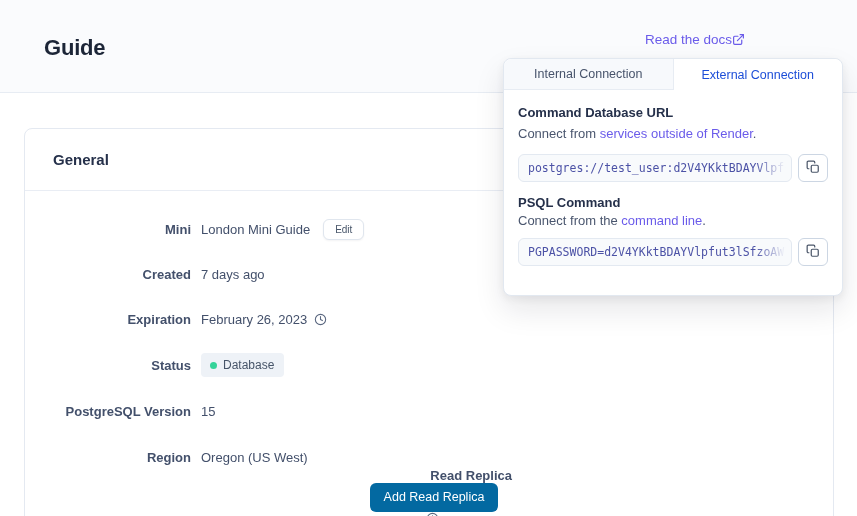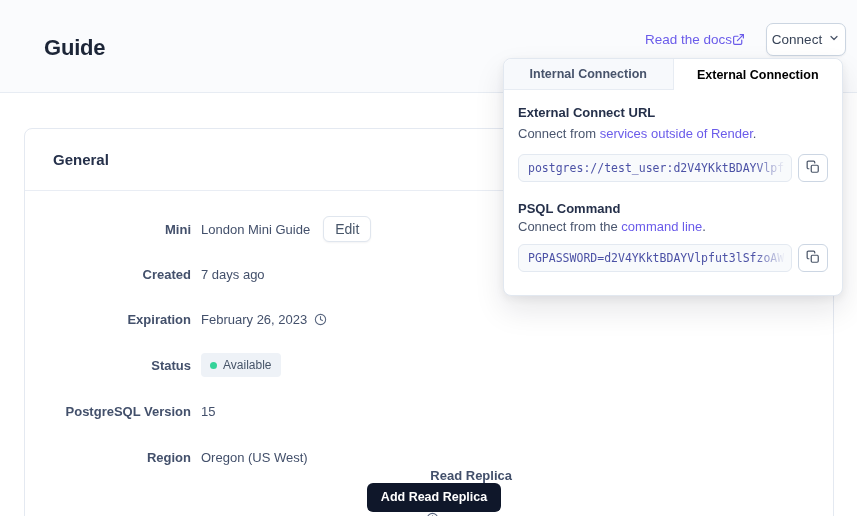--- a/index.html
+++ b/index.html
@@ -55,56 +55,56 @@
     width:166px; text-align:right; flex:none;
     font-size:13px; font-weight:600; color:#43506b;
   }
   .row .value {
     margin-left:10px; display:flex; align-items:center;
     font-size:13px; color:#43506b;
   }
   .edit-btn {
     margin-left:13px; padding:4px 11px;
     background:#fff; border:1px solid #e0e6ee; border-radius:6px;
-    font-size:14px; color:#475569; cursor:pointer;
+    font-size:10px; color:#475569; cursor:pointer;
     box-shadow:0 1px 2px rgba(15,23,42,.05);
   }
   .row .meta-icon { margin-left:7px; display:flex; }
   .status-badge {
     display:inline-flex; align-items:center; gap:6px;
     background:#eef2f7; border-radius:4px; padding:5px 10px 5px 9px;
     font-size:12px; color:#475569;
   }
   .status-dot { width:7px; height:7px; border-radius:50%; background:#34d399; }
   .replica-btn {
-    border:none; background:#0f172a; color:#ffffff; cursor:default;
-    font-size:12.5px; font-weight:700; padding:7px 14px 8px; border-radius:6px;
+    border:none; background:#0369a1; color:#ffffff; cursor:default;
+    font-size:12.5px; font-weight:400; padding:7px 14px 8px; border-radius:6px;
     font-family:"Liberation Sans", sans-serif;
   }
   
   .connect-panel {
     position:absolute; left:503px; top:58px; width:340px; height:238px;
     background:#ffffff; border:1px solid #e2e8f0; border-radius:8px;
     box-shadow:0 14px 30px rgba(15,23,42,.10), 0 3px 8px rgba(15,23,42,.06);
     z-index:10;
   }
-  .tab-bar { display:flex; height:31px;font-weight:bold; }
+  .tab-bar { display:flex; height:31px; }
   .tab {
     flex:1; display:flex; align-items:center; justify-content:center;
     font-size:12.5px; color:#47536b; cursor:pointer;
   }
   .tab-inactive {
     background:#f7f9fc; border-right:1px solid #e7ecf3;
     border-bottom:1px solid #e7ecf3; border-top-left-radius:8px;
   }
-  .tab-active { background:#ffffff; border-top-right-radius:8px; color:#000000; }
+  .tab-active { background:#ffffff; border-top-right-radius:8px; color:#1d4ed8; }
   .panel-body { padding:0 14px; }
   .panel-body h4 { font-size:13px; font-weight:700; color:#25304a; }
   .h4-first  { margin:15px 0 6px; }
-  .h4-second { margin:19px 0 3px; }
+  .h4-second { margin:13px 0 3px; }
   .desc { font-size:13px; color:#4a566e; }
   .desc-1 { margin:0 0 13px; }
   .desc-2 { margin:0 0 10px; }
   .desc .link { color:#6a5bea; cursor:pointer; }
   .input-row { display:flex; gap:6px; height:28px; }
   .code-input {
     position:relative; flex:1; overflow:hidden;
     background:#f8fafc; border:1px solid #e3e9f1; border-radius:6px;
     display:flex; align-items:center; padding:0 9px; cursor:text;
   }
@@ -134,28 +134,20 @@
     <span>Read the docs</span>
     <span>
       <svg width="13" height="13" viewBox="0 0 24 24" fill="none" stroke="#6a5bea" stroke-width="2.2">
         <path d="M18 13v6a2 2 0 0 1-2 2H5a2 2 0 0 1-2-2V8a2 2 0 0 1 2-2h6"></path>
         <polyline points="15 3 21 3 21 9"></polyline>
         <line x1="10" y1="14" x2="21" y2="3"></line>
       </svg>
     </span>
   </a>
 
-  <button class="connect-btn">
-    <span>Connect</span>
-    <span>
-      <svg width="12" height="12" viewBox="0 0 24 24" fill="none" stroke="#4a5568" stroke-width="2.4">
-        <polyline points="6 9 12 15 18 9"></polyline>
-      </svg>
-    </span>
-  </button>
 </div>
 
 <section class="card">
   <div class="card-head">
     <h2>General</h2>
   </div>
 
   <div class="row row-name">
     <span class="label">Mini</span>
     <span class="value">London Mini Guide</span>
@@ -176,21 +168,21 @@
         <polyline points="12 6.5 12 12 15.5 14"></polyline>
       </svg>
     </span>
   </div>
 
   <div class="row row-status">
     <span class="label">Status</span>
     <span class="value">
       <span class="status-badge">
         <span class="status-dot"></span>
-        <span>Available</span>
+        <span>Database</span>
       </span>
     </span>
   </div>
 
   <div class="row row-version">
     <span class="label">PostgreSQL Version</span>
     <span class="value">15</span>
   </div>
 
   <div class="row row-region">
@@ -213,21 +205,21 @@
   </div>
 </section>
 
 <div class="connect-panel">
   <div class="tab-bar">
     <div class="tab tab-inactive">Internal Connection</div>
     <div class="tab tab-active">External Connection</div>
   </div>
 
   <div class="panel-body">
-    <h4 class="h4-first">External Connect URL</h4>
+    <h4 class="h4-first">Command Database URL</h4>
     <p class="desc desc-1"><span>Connect from </span><span class="link">services outside of Render</span><span>.</span></p>
     <div class="input-row">
       <div class="code-input">
         <code>postgres://test_user:d2V4YKktBDAYVlpfut3lSfzoAWhwb3rx</code>
       </div>
       <button class="copy-btn">
         <span>
           <svg width="14" height="14" viewBox="0 0 24 24" fill="none" stroke="#4a5568" stroke-width="2.1">
             <rect x="9" y="9" width="12" height="12" rx="2"></rect>
             <path d="M5 15H4a2 2 0 0 1-2-2V4a2 2 0 0 1 2-2h9a2 2 0 0 1 2 2v1"></path>

